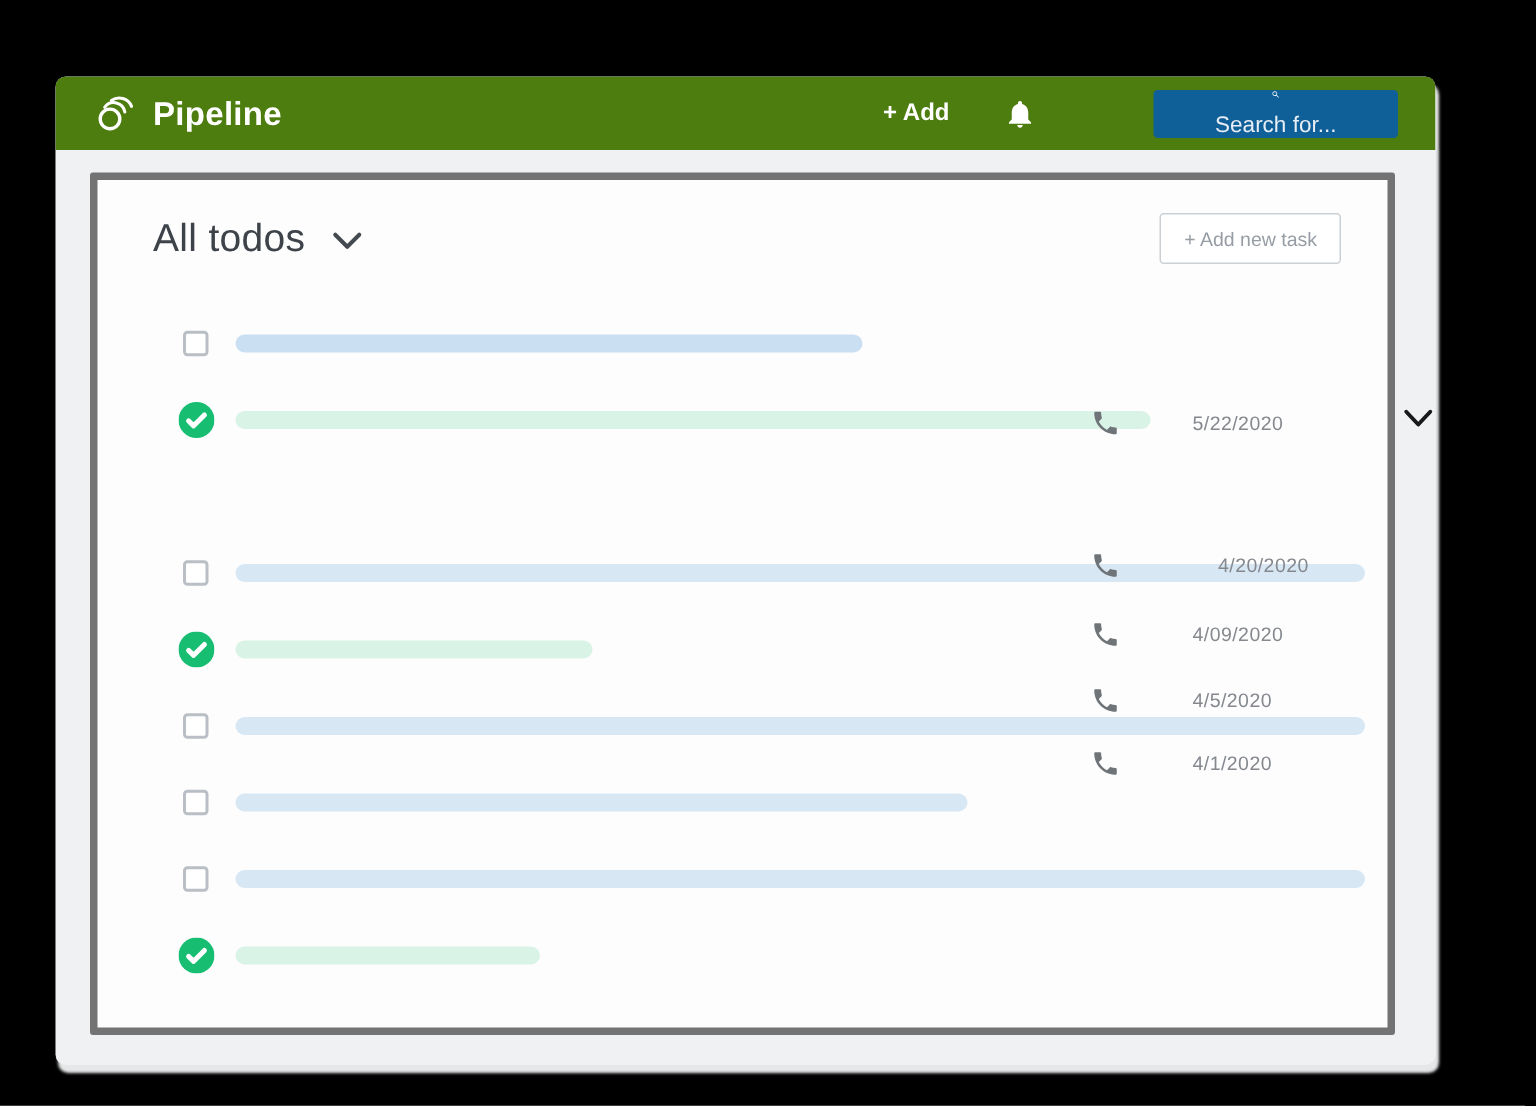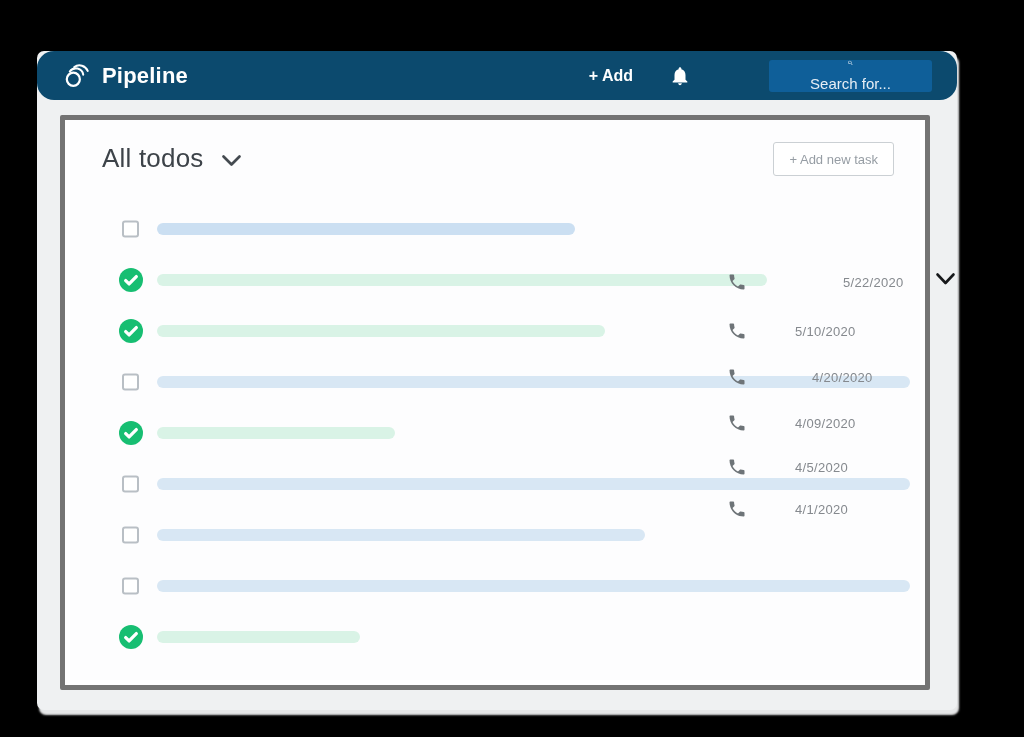--- a/index.html
+++ b/index.html
@@ -5,22 +5,22 @@
   html,body{margin:0;padding:0;background:#000;}
   body{width:1024px;height:737px;position:relative;overflow:hidden;
        font-family:"Liberation Sans", sans-serif;}
 
   
   .app{position:absolute;left:37px;top:51px;width:920px;height:659px;
        background:#eff1f2;border-radius:7px;overflow:hidden;
        box-shadow:2px 5px 2px rgba(250,251,252,.92);}
 
   
-  .topnav{height:49px;background:#0c4a6e;display:flex;align-items:center;
-          padding:0 25px 0 26px;box-sizing:border-box;border-radius:17px;}
+  .topnav{height:49px;background:#4d7c0f;display:flex;align-items:center;
+          padding:0 25px 0 26px;box-sizing:border-box;}
   .brand{display:flex;align-items:center;gap:9px;}
   .brand-title{color:#fff;font-size:22px;font-weight:700;letter-spacing:.2px;}
   .add-btn{margin-left:auto;background:none;border:none;cursor:pointer;
            color:#fff;font-size:16px;font-weight:700;font-family:inherit;padding:0;}
   .bell-btn{margin-left:36px;background:none;border:none;cursor:pointer;padding:0;
             display:flex;align-items:center;}
   .search{margin-left:78px;width:163px;height:32px;background:#0f5f99;border-radius:3px;
           display:flex;align-items:center;gap:9px;padding:0 11px;box-sizing:border-box;
           cursor:text;flex-direction:column;}
   .search-text{color:#e7eef5;font-size:15px;}
@@ -102,32 +102,21 @@
         </div>
         <div class="row" style="top: 148px;">
           <svg class="check-circle" viewBox="0 0 24 24">
             <circle cx="12" cy="12" r="12" fill="#17be72"></circle>
             <path d="M6.7 12.6l3.4 3.3 7.2-7.3" fill="none" stroke="#fff" stroke-width="3.3" stroke-linecap="round" stroke-linejoin="round"></path>
           </svg>
           <span class="bar bar-green" style="width:610px"></span>
           <svg class="phone" viewBox="0 0 24 24" style="transform: translateY(calc(-50% + 2px));">
             <path fill="#6e7478" d="M6.62 10.79c1.44 2.83 3.76 5.14 6.59 6.59l2.2-2.2c.27-.27.67-.36 1.02-.24 1.12.37 2.33.57 3.57.57.55 0 1 .45 1 1V20c0 .55-.45 1-1 1-9.39 0-17-7.61-17-17 0-.55.45-1 1-1h3.5c.55 0 1 .45 1 1 0 1.25.2 2.45.57 3.57.11.35.03.74-.24 1.02l-2.2 2.2z"></path>
           </svg>
-          <span class="date" style="transform: translateY(calc(-50% + 2px)); margin-left: 48px;">5/22/2020</span>
-        </div>
-        <div class="row" style="top: 199px;">
-          <svg class="check-circle" viewBox="0 0 24 24">
-            <circle cx="12" cy="12" r="12" fill="#17be72"></circle>
-            <path d="M6.7 12.6l3.4 3.3 7.2-7.3" fill="none" stroke="#fff" stroke-width="3.3" stroke-linecap="round" stroke-linejoin="round"></path>
-          </svg>
-          <span class="bar bar-green" style="width:448px"></span>
-          <svg class="phone" viewBox="0 0 24 24" style="transform: translateY(calc(-50% + 0px));">
-            <path fill="#6e7478" d="M6.62 10.79c1.44 2.83 3.76 5.14 6.59 6.59l2.2-2.2c.27-.27.67-.36 1.02-.24 1.12.37 2.33.57 3.57.57.55 0 1 .45 1 1V20c0 .55-.45 1-1 1-9.39 0-17-7.61-17-17 0-.55.45-1 1-1h3.5c.55 0 1 .45 1 1 0 1.25.2 2.45.57 3.57.11.35.03.74-.24 1.02l-2.2 2.2z"></path>
-          </svg>
-          <span class="date" style="transform: translateY(calc(-50% + 0px));">5/10/2020</span>
+          <span class="date" style="transform: translateY(calc(-50% + 2px));">5/22/2020</span>
         </div>
         <div class="row" style="top: 250px;">
           <span class="checkbox"></span>
           <span class="bar bar-pale" style="width:753px"></span>
           <svg class="phone" viewBox="0 0 24 24" style="transform: translateY(calc(-50% - 5px));">
             <path fill="#6e7478" d="M6.62 10.79c1.44 2.83 3.76 5.14 6.59 6.59l2.2-2.2c.27-.27.67-.36 1.02-.24 1.12.37 2.33.57 3.57.57.55 0 1 .45 1 1V20c0 .55-.45 1-1 1-9.39 0-17-7.61-17-17 0-.55.45-1 1-1h3.5c.55 0 1 .45 1 1 0 1.25.2 2.45.57 3.57.11.35.03.74-.24 1.02l-2.2 2.2z"></path>
           </svg>
           <span class="date" style="transform: translateY(calc(-50% - 5px)); margin-left: 17px;">4/20/2020</span>
         </div>
         <div class="row" style="top: 301px;">

